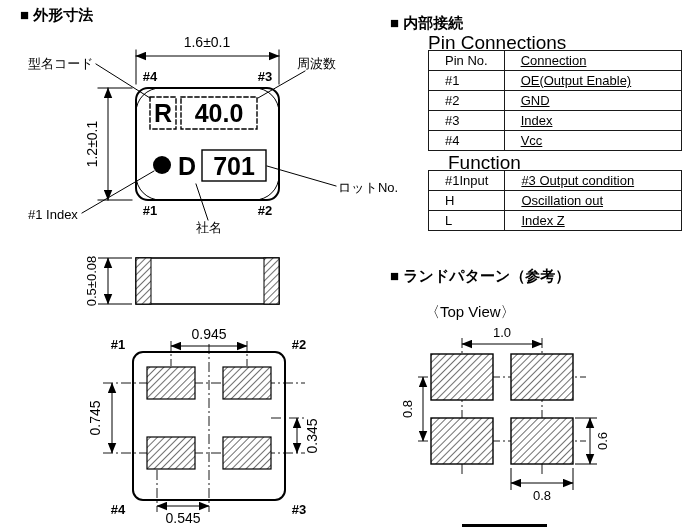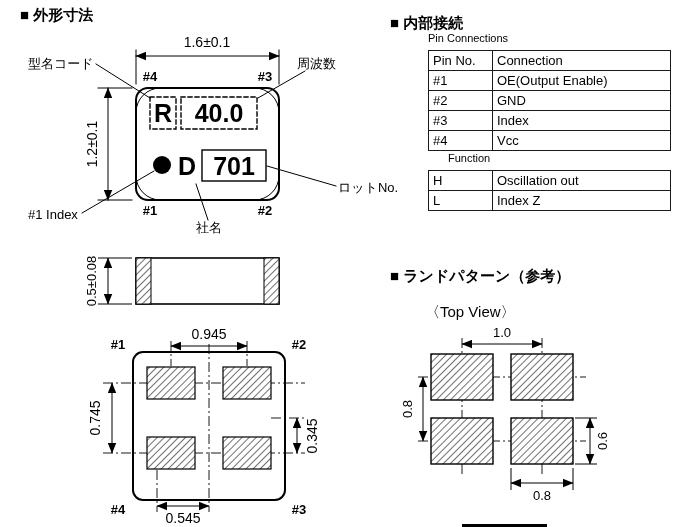--- a/index.html
+++ b/index.html
@@ -3,25 +3,25 @@
 <meta charset="utf-8">
 <style>
   * { margin: 0; padding: 0; box-sizing: border-box; }
   html, body { background: #fff; }
   body {
     width: 682px; height: 527px; position: relative; overflow: hidden;
     font-family: "Liberation Sans", sans-serif; color: #000;
   }
   .abs { position: absolute; }
   .sec-title { font-size: 15px; font-weight: bold; white-space: nowrap; }
-  .sub-title { font-size: 11px; white-space: nowrap; }
+  .sub-title { font-size: 19px; white-space: nowrap; text-decoration: underline; }
   .tbl { border-collapse: collapse; font-size: 13px; background: #fff; table-layout: fixed; }
-  .tbl td { border: 1px solid #1a1a1a; padding: 0 4px; height: 20px; white-space: nowrap; overflow: hidden; }
+  .tbl td { border: 1px solid #1a1a1a; padding: 0 16px; height: 20px; white-space: nowrap; overflow: hidden; }
   .tbl td.c1 { width: 64px; }
-  .tbl td.c2 { width: 178px; }
+  .tbl td.c2 { width: 178px; text-decoration: underline; }
   .topview-label { font-size: 15px; text-align: left; }
   svg text { fill: #000; }
   .crop-bar { background: #000; }
 </style>
 </head>
 <body>
 
 <svg class="abs" style="left:0; top:0;" width="430" height="527" viewBox="0 0 430 527">
   <defs>
     <pattern id="hatchA" width="5" height="5" patternUnits="userSpaceOnUse" patternTransform="rotate(45)">
@@ -214,20 +214,24 @@
       <td class="c1">#4</td>
       <td class="c2">Vcc</td>
     </tr>
   </tbody>
 </table>
 
 <div class="abs sub-title" style="left:448px; top:152px;">Function</div>
 <table class="tbl abs" style="left:428px; top:170px;">
   <tbody>
     <tr>
+      <td class="c1">#1Input</td>
+      <td class="c2">#3 Output condition</td>
+    </tr>
+    <tr>
       <td class="c1">H</td>
       <td class="c2">Oscillation out</td>
     </tr>
     <tr>
       <td class="c1">L</td>
       <td class="c2">Index Z</td>
     </tr>
   </tbody>
 </table>
 

